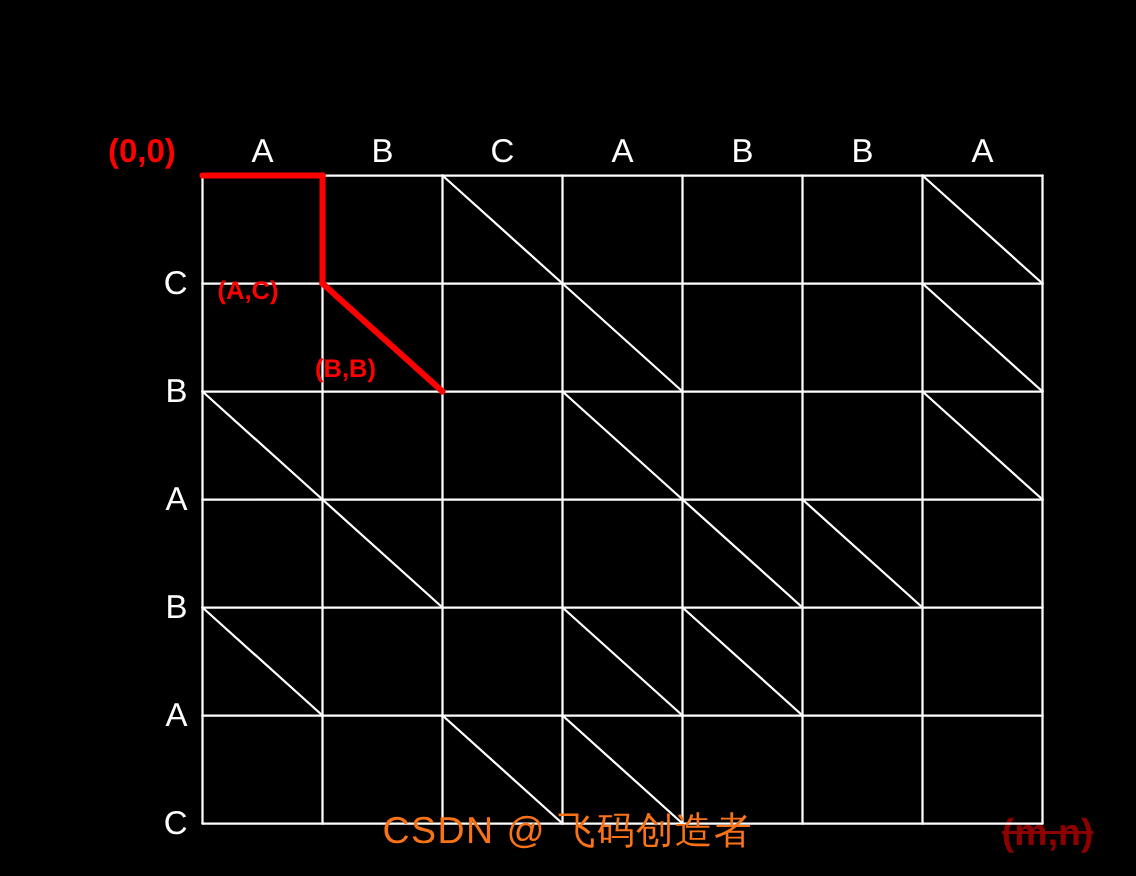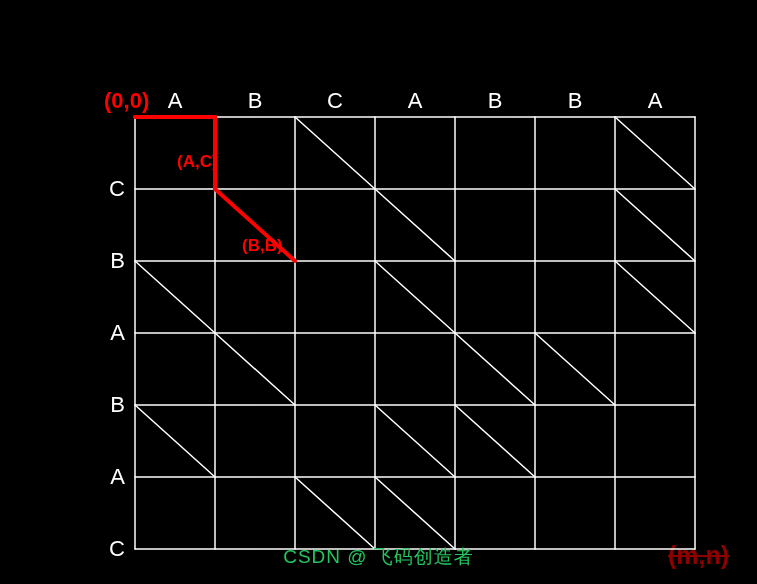--- a/index.html
+++ b/index.html
@@ -1,25 +1,25 @@
 <!DOCTYPE html>
 <html><head>
 <meta charset="utf-8">
 <style>
   html,body { margin:0; padding:0; background:#000; width:757px; height:584px; overflow:hidden; font-family:Arial,"Microsoft YaHei",sans-serif; }
   .stage { position:relative; width:757px; height:584px; }
   svg { position:absolute; top:0; left:0; }
   .col-label, .row-label { position:absolute; color:#fff; font-size:22px; text-align:center; }
   .col-label { top:88px; width:80px; }
   .row-label { left:95px; width:30px; text-align:right; }
-  .red-label { position:absolute; color:#ff0000; font-weight:bold;margin-left:32px; }
+  .red-label { position:absolute; color:#ff0000; font-weight:bold; }
   .origin { left:72px; top:88px; font-size:22px; }
   .end    { right:28px; bottom:14px; font-size:25px; text-decoration: line-through; opacity:0.55; }
   .cell-lab { font-size:17px; }
-  .watermark { position:absolute; bottom:14px; left:0; right:0; text-align:center; color:#22c55e; font-size:19px; letter-spacing:1px; pointer-events:none; }
+  .watermark { position:absolute; bottom:14px; left:0; right:0; text-align:center; color:#f97316; font-size:25px; letter-spacing:1px; pointer-events:none; }
 </style>
 </head>
 <body>
 
 <div class="stage">
 
   <div class="red-label origin">(0,0)</div>
   <div class="red-label end">(m,n)</div>
 
   <div class="col-label" style="left:135px">A</div>
@@ -66,17 +66,17 @@
       <line x1="135" y1="405" x2="215" y2="477" stroke="#fff" stroke-width="1.5" stroke-linecap="round"></line>
       <line x1="375" y1="405" x2="455" y2="477" stroke="#fff" stroke-width="1.5" stroke-linecap="round"></line>
       <line x1="455" y1="405" x2="535" y2="477" stroke="#fff" stroke-width="1.5" stroke-linecap="round"></line>
       <line x1="295" y1="477" x2="375" y2="549" stroke="#fff" stroke-width="1.5" stroke-linecap="round"></line>
       <line x1="375" y1="477" x2="455" y2="549" stroke="#fff" stroke-width="1.5" stroke-linecap="round"></line>
       <line x1="135" y1="117" x2="215" y2="117" stroke="#ff0000" stroke-width="4" stroke-linecap="round"></line>
       <line x1="215" y1="117" x2="215" y2="189" stroke="#ff0000" stroke-width="4" stroke-linecap="round"></line>
       <line x1="215" y1="189" x2="295" y2="261" stroke="#ff0000" stroke-width="4" stroke-linecap="round"></line>
     </svg>
 
-  <div class="red-label cell-lab" style="left:145px; top:152px">(A,C)</div>
+  <div class="red-label cell-lab" style="left:145px; top:184px">(A,C)</div>
   <div class="red-label cell-lab" style="left:210px; top:236px">(B,B)</div>
 
   <div class="watermark">CSDN @ 飞码创造者</div>
 </div>
 
 </body></html>

